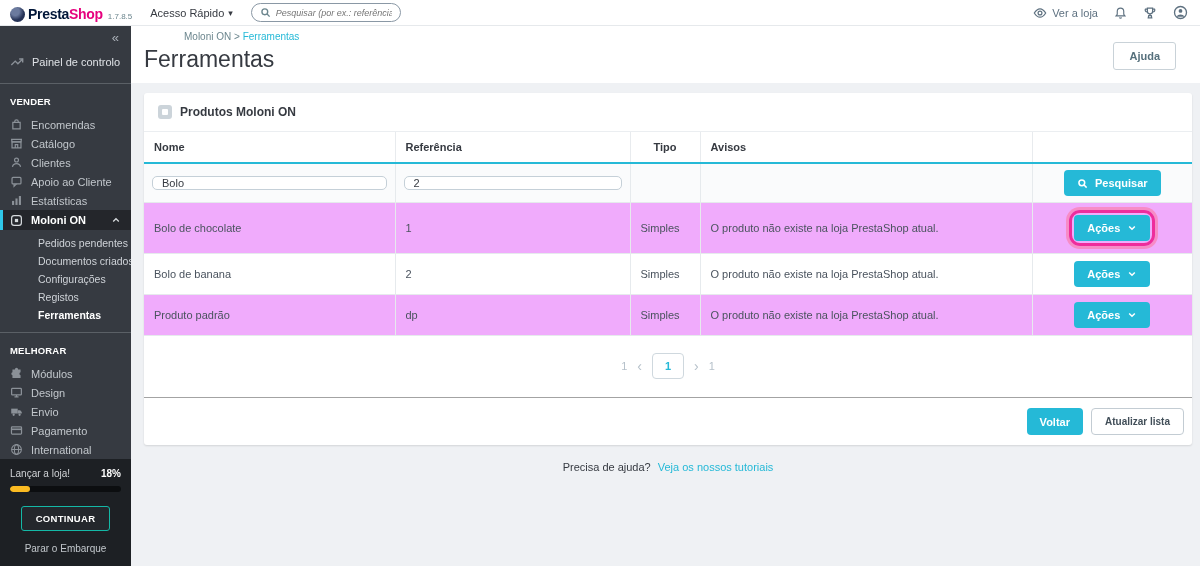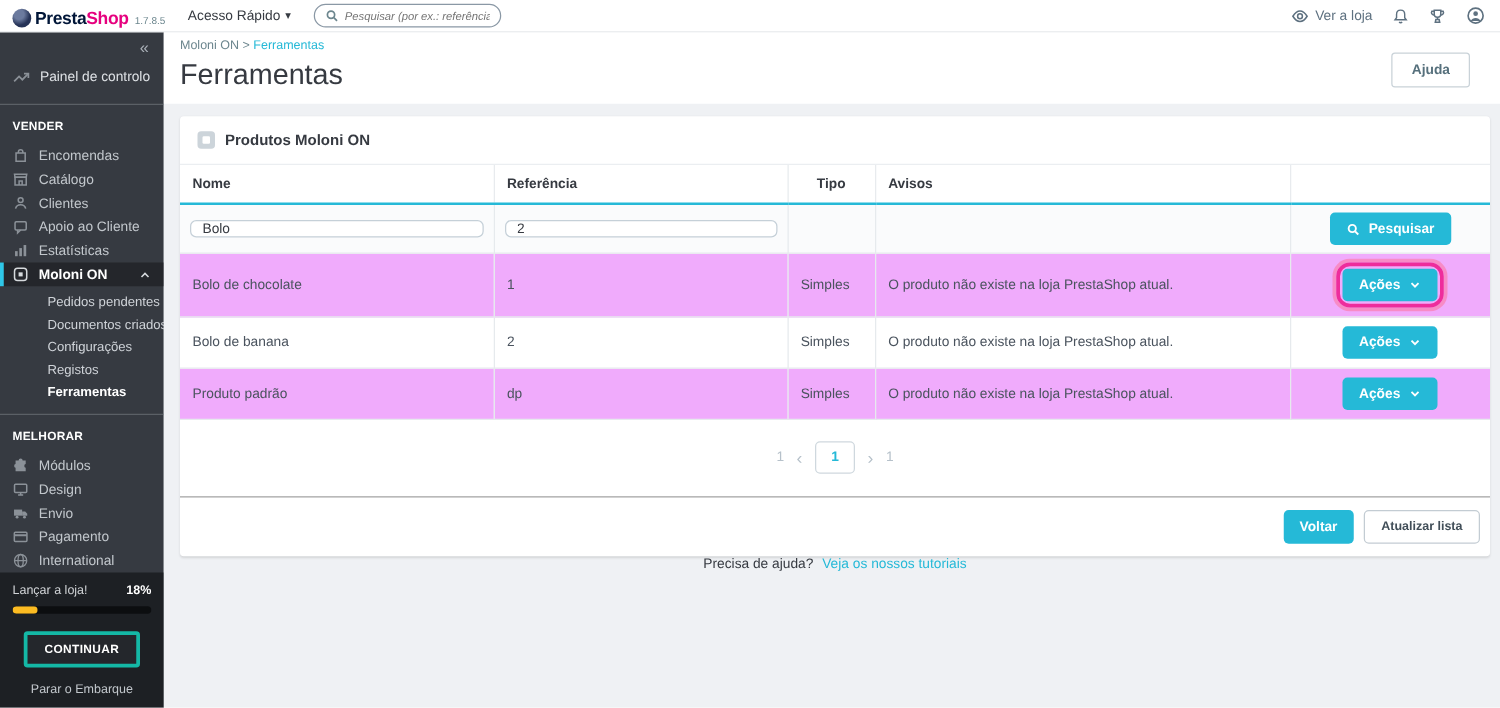--- a/index.html
+++ b/index.html
@@ -40,27 +40,27 @@
   .moloni-chevron { margin-left:auto; color:#8b9198; }
   .submenu { padding:4px 0 6px; }
   .sub-item { display:block; padding:3px 10px 3px 38px; font-size:10.5px; color:#cfd3d8; cursor:pointer; white-space:nowrap; }
   .sub-item.active { color:#fff; font-weight:bold; }
   
   .onboarding { margin-top:auto; background:#1d2024; padding:9px 10px 12px; }
   .ob-row { display:flex; justify-content:space-between; align-items:center; font-size:10px; color:#d0d3d6; }
   .ob-pct { color:#fff; font-weight:bold; }
   .ob-track { margin-top:7px; height:6px; border-radius:3px; background:#0c0e10; overflow:hidden; }
   .ob-fill { height:100%; border-radius:3px; background:#fbbb22; }
-  .ob-continue { display:block; margin:14px auto 0; background:#24272c; border:3px solid #14b8a6; color:#fff; font-size:9.5px; font-weight:bold; padding:6px 14px; border-radius:3px; cursor:pointer; font-family:inherit; letter-spacing:0.3px; }
+  .ob-continue { display:block; margin:14px auto 0; background:#24272c; border:1px solid #14b8a6; color:#fff; font-size:9.5px; font-weight:bold; padding:6px 14px; border-radius:3px; cursor:pointer; font-family:inherit; letter-spacing:0.3px; }
   .ob-stop { text-align:center; margin-top:12px; font-size:10px; color:#c2c7cc; cursor:pointer; }
 
   
   .main { flex:1; display:flex; flex-direction:column; min-width:0; }
   .page-head { background:#fff; padding:5px 8px 10px 13px; position:relative; }
-  .breadcrumb { font-size:10px; color:#6c868e; }
+  .breadcrumb { font-size:10px; color:#6c868e;margin-left:40px; }
   .breadcrumb .crumb-current { color:#25b9d7; }
   .page-title { font-size:23px; font-weight:400; color:#363a41; margin-top:4px; }
   .help-btn { position:absolute; right:24px; top:16px; background:#fff; border:1px solid #c9d2d8; border-radius:3px; color:#56707c; font-size:11px; font-weight:bold; padding:7px 15px; cursor:pointer; font-family:inherit; }
   .content { flex:1; background:#eff1f4; padding:10px 8px 0 13px; }
 
   
   .card { background:#fff; border-radius:3px; box-shadow:0 1px 2px rgba(0,0,0,0.12); }
   .panel-title { display:flex; align-items:center; gap:8px; padding:12px 14px; font-size:12px; font-weight:bold; color:#363a41; border-bottom:1px solid #ebeef1; }
   .panel-icon { width:14px; height:14px; border-radius:3px; background:#ccd4da; position:relative; }
   .panel-icon::after { content:""; position:absolute; inset:4px; background:#fff; border-radius:1px; }
@@ -81,21 +81,21 @@
   .btn-teal svg { display:block; }
   .highlight-ring { display:inline-block; border:3px solid #ee2d9c; box-shadow:0 0 0 3px #f78cc6; border-radius:11px; padding:2px; line-height:0; }
 
   .pagination { display:flex; align-items:center; justify-content:center; gap:10px; padding:17px 0 18px; font-size:11px; color:#b6c1ca; }
   .page-chevron { font-size:14px; color:#b6c1ca; cursor:pointer; line-height:1; }
   .page-box { border:1px solid #cfd8de; border-radius:4px; padding:6px 12px; color:#25b9d7; font-weight:bold; background:#fff; cursor:default; }
 
   .card-footer { border-top:1px solid #a3a3a3; padding:10px 8px; display:flex; justify-content:flex-end; gap:8px; }
   .btn-outline { background:#fff; border:1px solid #c3ccd3; border-radius:4px; color:#414e58; font-size:10px; font-weight:bold; padding:7px 13px; cursor:pointer; font-family:inherit; }
 
-  .help-footer { text-align:center; font-size:11px; color:#363a41; }
+  .help-footer { text-align:center; margin-top:16px; font-size:11px; color:#363a41; }
   .help-footer a { color:#25b9d7; text-decoration:none; margin-left:4px; cursor:pointer; }
 </style>
 </head>
 <body>
 
 <div class="app">
 
   <header class="topbar">
     <div class="brand">
       <span class="logo-orb"></span>

